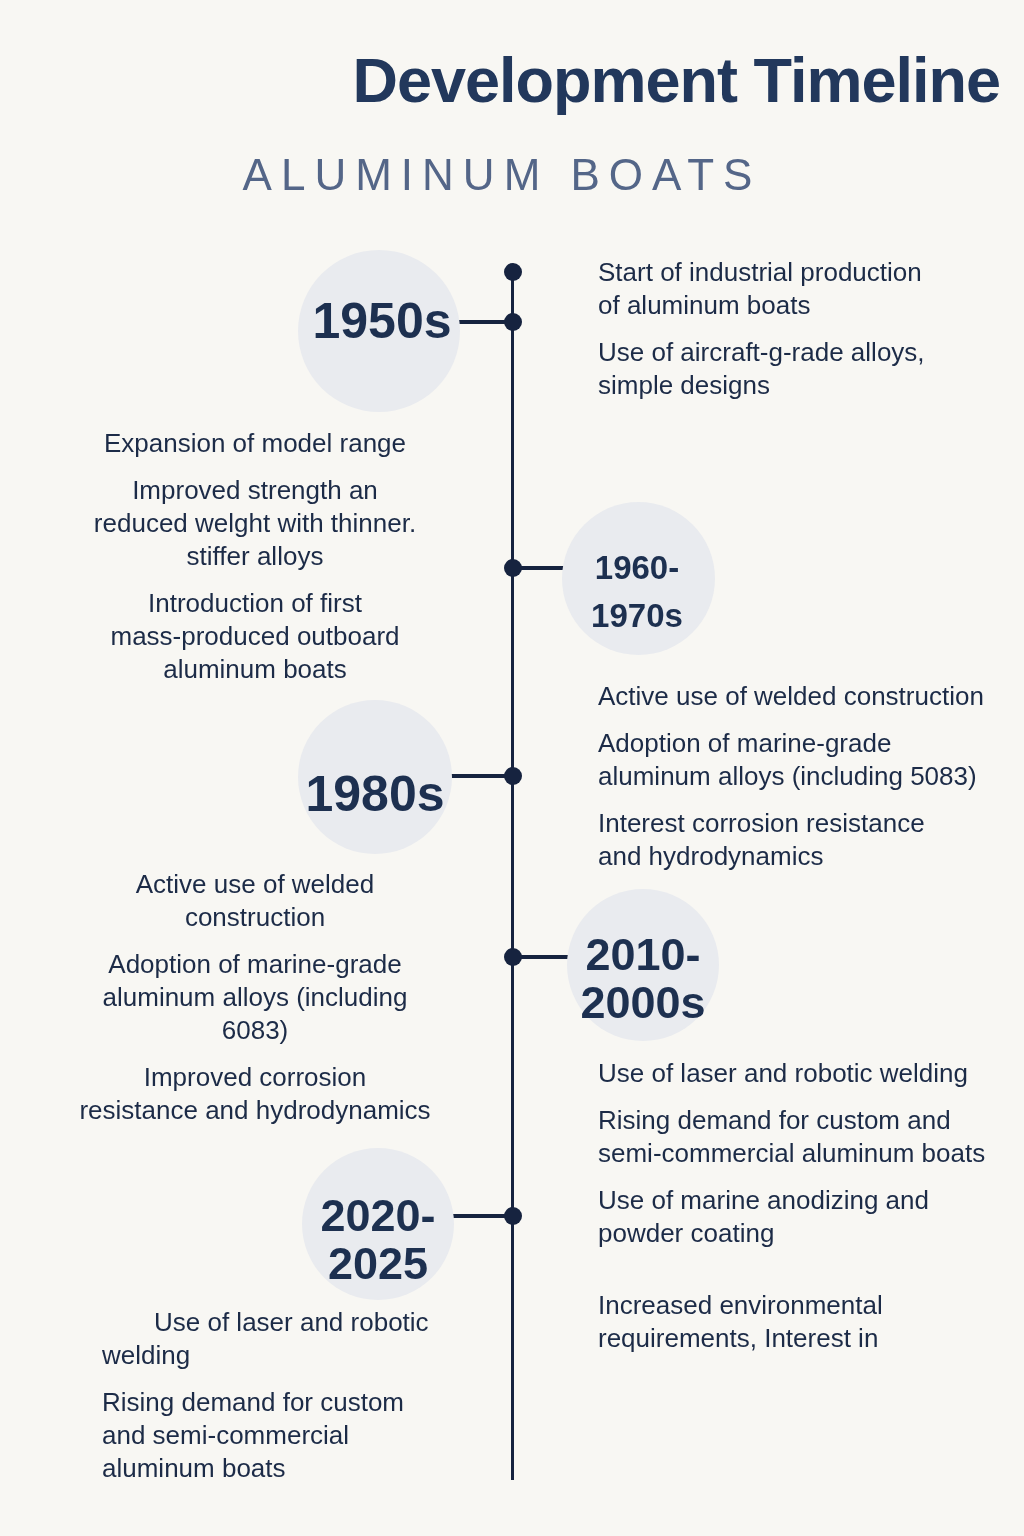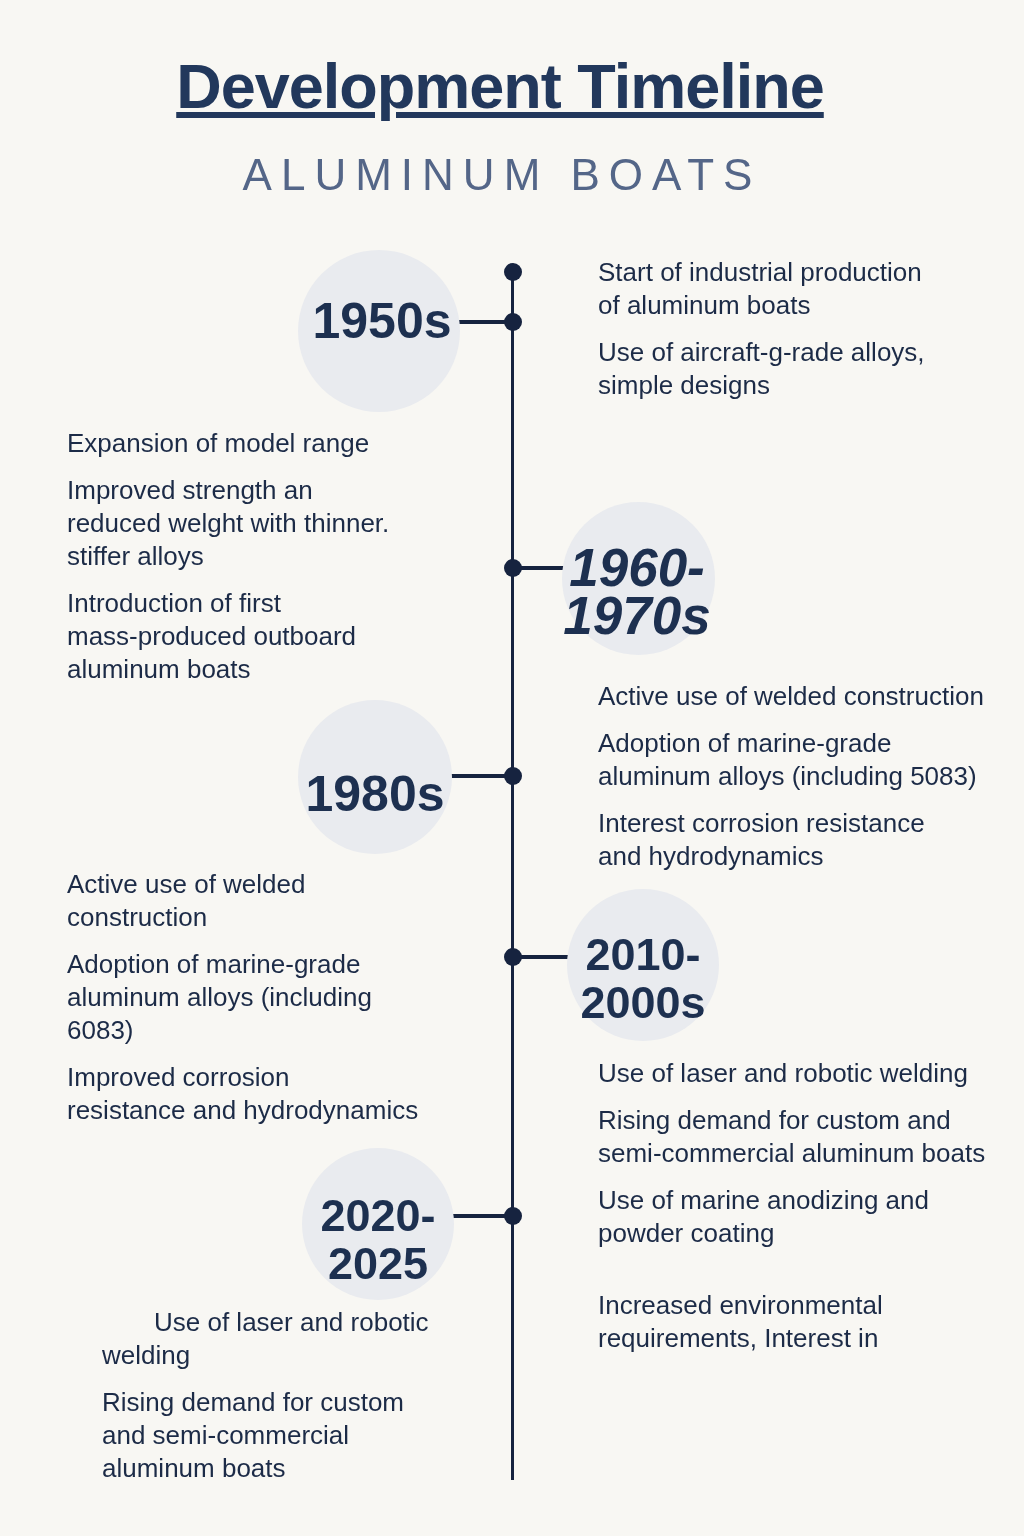--- a/index.html
+++ b/index.html
@@ -7,25 +7,24 @@
     width:1024px;height:1536px;
     background:#f8f7f3;
     font-family:"Liberation Sans", sans-serif;
     position:relative;
     overflow:hidden;
   }
   .canvas{position:absolute;inset:0;}
 
   
   .title{
-    position:absolute;top:50px;left:0;width:1000px;
-    text-align:center;
+    position:absolute;top:44px;left:0;width:1000px;
+    text-align:right;
     font-size:63px;font-weight:700;color:#22385c;
     letter-spacing:-1px;
-    text-decoration:underline;
   }
   .subtitle{
     position:absolute;top:150px;left:0;width:1004px;
     text-align:center;
     font-size:44px;font-weight:400;color:#546688;
     letter-spacing:9px;
   }
 
   
   .vline{
@@ -45,41 +44,41 @@
   .era-circle{
     position:absolute;border-radius:50%;
     background:#e9ebef;
   }
   .era-label{
     position:absolute;
     color:#1d3050;font-weight:700;text-align:center;
   }
   .era-label .era-line{display:block;}
   .lbl-1950{left:282px;top:292px;width:200px;font-size:50px;line-height:58px;}
-  .lbl-1960{left:537px;top:544px;width:200px;font-size:53px;line-height:48px;font-style:italic;}
+  .lbl-1960{left:537px;top:544px;width:200px;font-size:33px;line-height:48px;}
   .lbl-1980{left:275px;top:747px;width:200px;font-size:50px;line-height:58px;margin-top:18px;}
   .lbl-2010{left:543px;top:931px;width:200px;font-size:45px;line-height:48px;}
   .lbl-2020{left:278px;top:1192px;width:200px;font-size:45px;line-height:48px;}
 
   .c-1950{left:298px;top:250px;width:162px;height:162px;}
   .c-1960{left:562px;top:502px;width:153px;height:153px;}
   .c-1980{left:298px;top:700px;width:154px;height:154px;}
   .c-2010{left:567px;top:889px;width:152px;height:152px;}
   .c-2020{left:302px;top:1148px;width:152px;height:152px;}
 
   
   .tblock{
     position:absolute;
     color:#1c2b47;font-size:26px;
   }
   .tblock .para{margin:0 0 14px 0;}
   .tblock .para:last-child{margin-bottom:0;}
   .tline{display:block;line-height:33px;white-space:nowrap;}
   .right-col{left:578px;width:440px;text-align:left;margin-left:20px;}
-  .left-col-r{left:67px;width:402px;text-align:left;}
+  .left-col-r{left:54px;width:402px;text-align:center;}
   .left-col-l{left:102px;width:400px;text-align:left;}
   .rb1{top:256px;}
   .rb2{top:680px;}
   .rb3{top:1057px;}
   .rb4{top:1289px;}
   .lb1{top:427px;}
   .lb2{top:868px;}
   .lb3{top:1306px;}
   .lb3 .para:first-child .tline:first-child{padding-left:52px;}
 </style>

